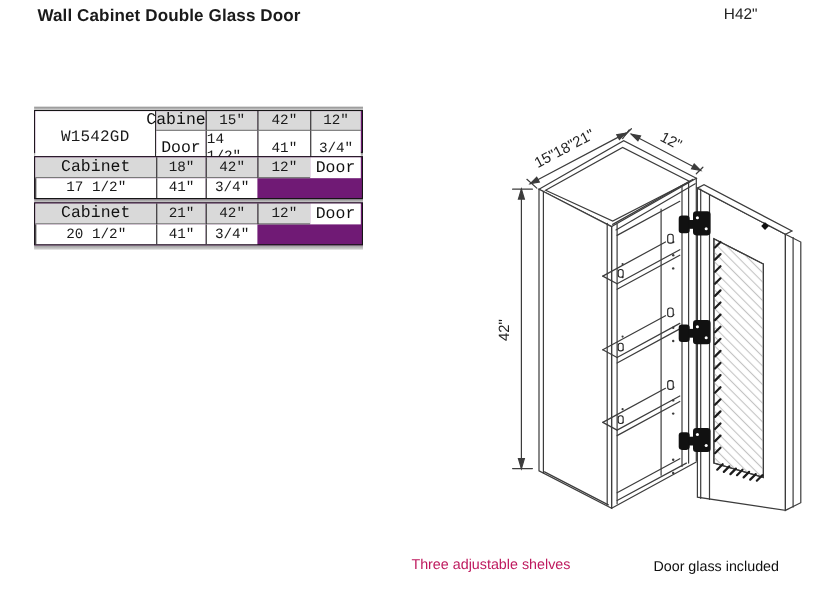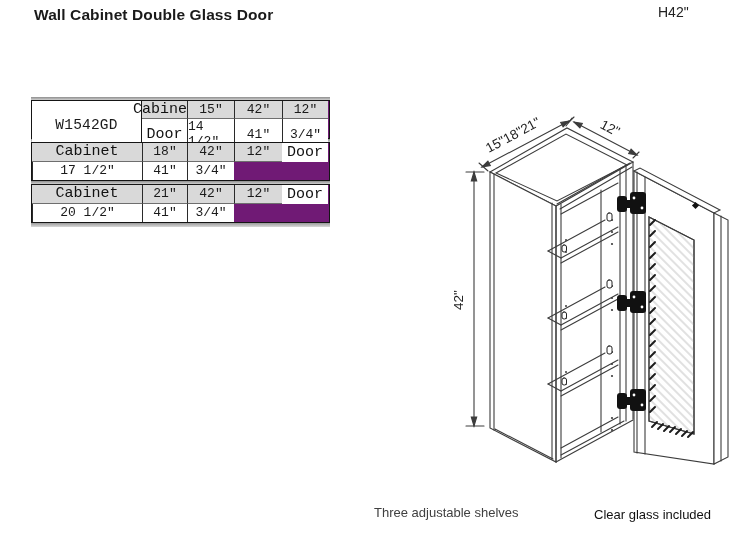--- a/index.html
+++ b/index.html
@@ -33,21 +33,21 @@
     grid-row:1/3;grid-column:1;display:flex;align-items:center;justify-content:center;
     font-size:14.5px;letter-spacing:.2px;background:#fff;border-right:1.5px solid #151515;
   }
   .g-cell{display:flex;align-items:center;justify-content:center;box-sizing:border-box;}
   .row-cab{background:#d9d9d9;border-bottom:1px solid #6e6e6e;}
   .row-door{background:#ffffff;}
   .g-label{font-size:15px;color:#111;}
   .g-val{font-size:13px;border-left:1px solid #2a2a2a;}
 
   
-  .cap-shelves{position:absolute;left:374px;top:505px;font-size:13px;color:#404040;}
+  .cap-shelves{position:absolute;left:374px;top:505px;font-size:13px;color:#be185d;}
   .cap-glass{position:absolute;left:594px;top:507px;font-size:13px;color:#111;}
 
   .drawing{position:absolute;left:0;top:0;}
   svg text{font-family:"Liberation Sans",sans-serif;fill:#1f1f1f;}
 </style>
 </head>
 <body>
 
 <div class="sheet">
 
@@ -282,15 +282,15 @@
         <polygon points="474,426 471.3,417 476.7,417" fill="#3c3c3c"></polygon>
       </g>
     </g>
 
     <text transform="translate(515,139) rotate(-28)" text-anchor="middle" font-size="13.5">15"18"21"</text>
     <text transform="translate(608,132) rotate(27.5)" text-anchor="middle" font-size="13.5">12"</text>
     <text transform="translate(463,300) rotate(-90)" text-anchor="middle" font-size="13.5">42"</text>
   </svg>
 
   <div class="cap-shelves">Three adjustable shelves</div>
-  <div class="cap-glass">Clear glass included</div>
+  <div class="cap-glass">Door glass included</div>
 
 </div>
 
 </body></html>

